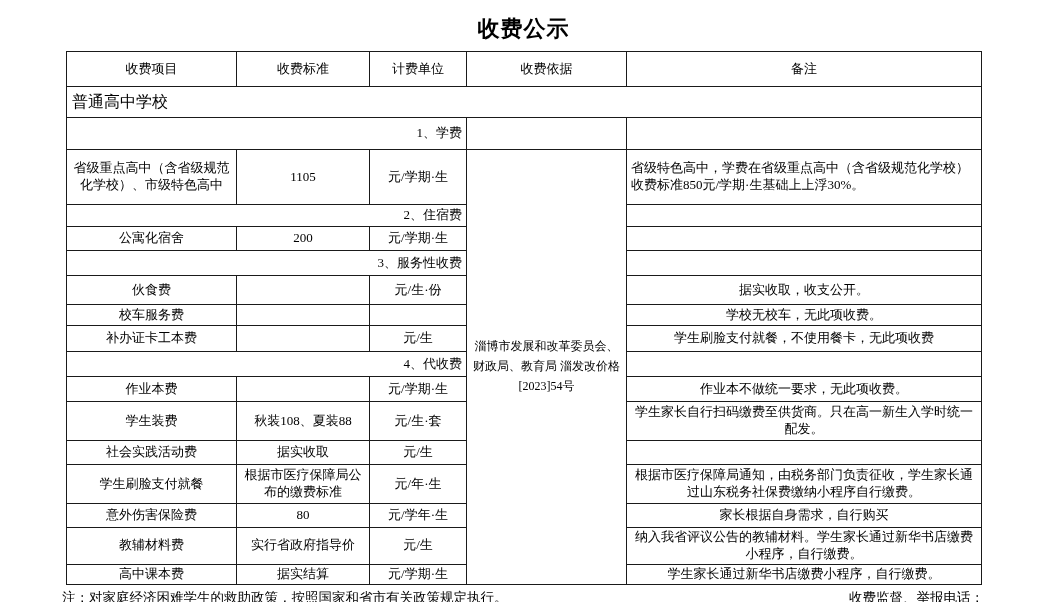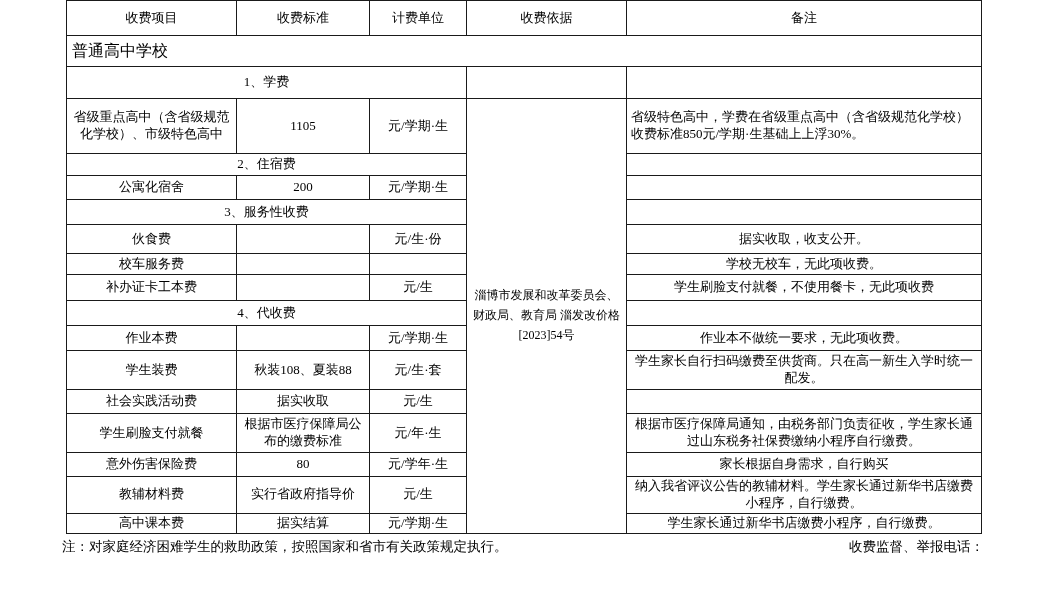--- a/index.html
+++ b/index.html
@@ -62,21 +62,21 @@
   tr.r13 td { height: 36px; }
   tr.r14 td { height: 21px; }
   tr.r15 td { height: 32px; }
   tr.r16 td { height: 17px; }
   td.school-cell {
     text-align: left;
     font-size: 16px;
     padding-left: 5px;
   }
   td.section-cell {
-    text-align: center;
+    text-align: right;
   }
   td.basis-cell {
     line-height: 1.65;
     font-size: 12px;
   }
   td.remark-left { text-align: left; }
   .footer {
     width: 918px;
     margin-top: 4px;
     font-size: 13.5px;
@@ -85,20 +85,21 @@
     display: flex;
     justify-content: space-between;
     margin-left: -4px;
   }
 </style>
 </head>
 <body>
 
 <div class="page">
 
+  <h1 class="title">收费公示</h1>
 
   <table class="fee-table">
     <colgroup>
       <col class="c-item">
         <col class="c-std">
         <col class="c-unit">
         <col class="c-basis">
         <col class="c-remark">
     </colgroup>
     <thead>

